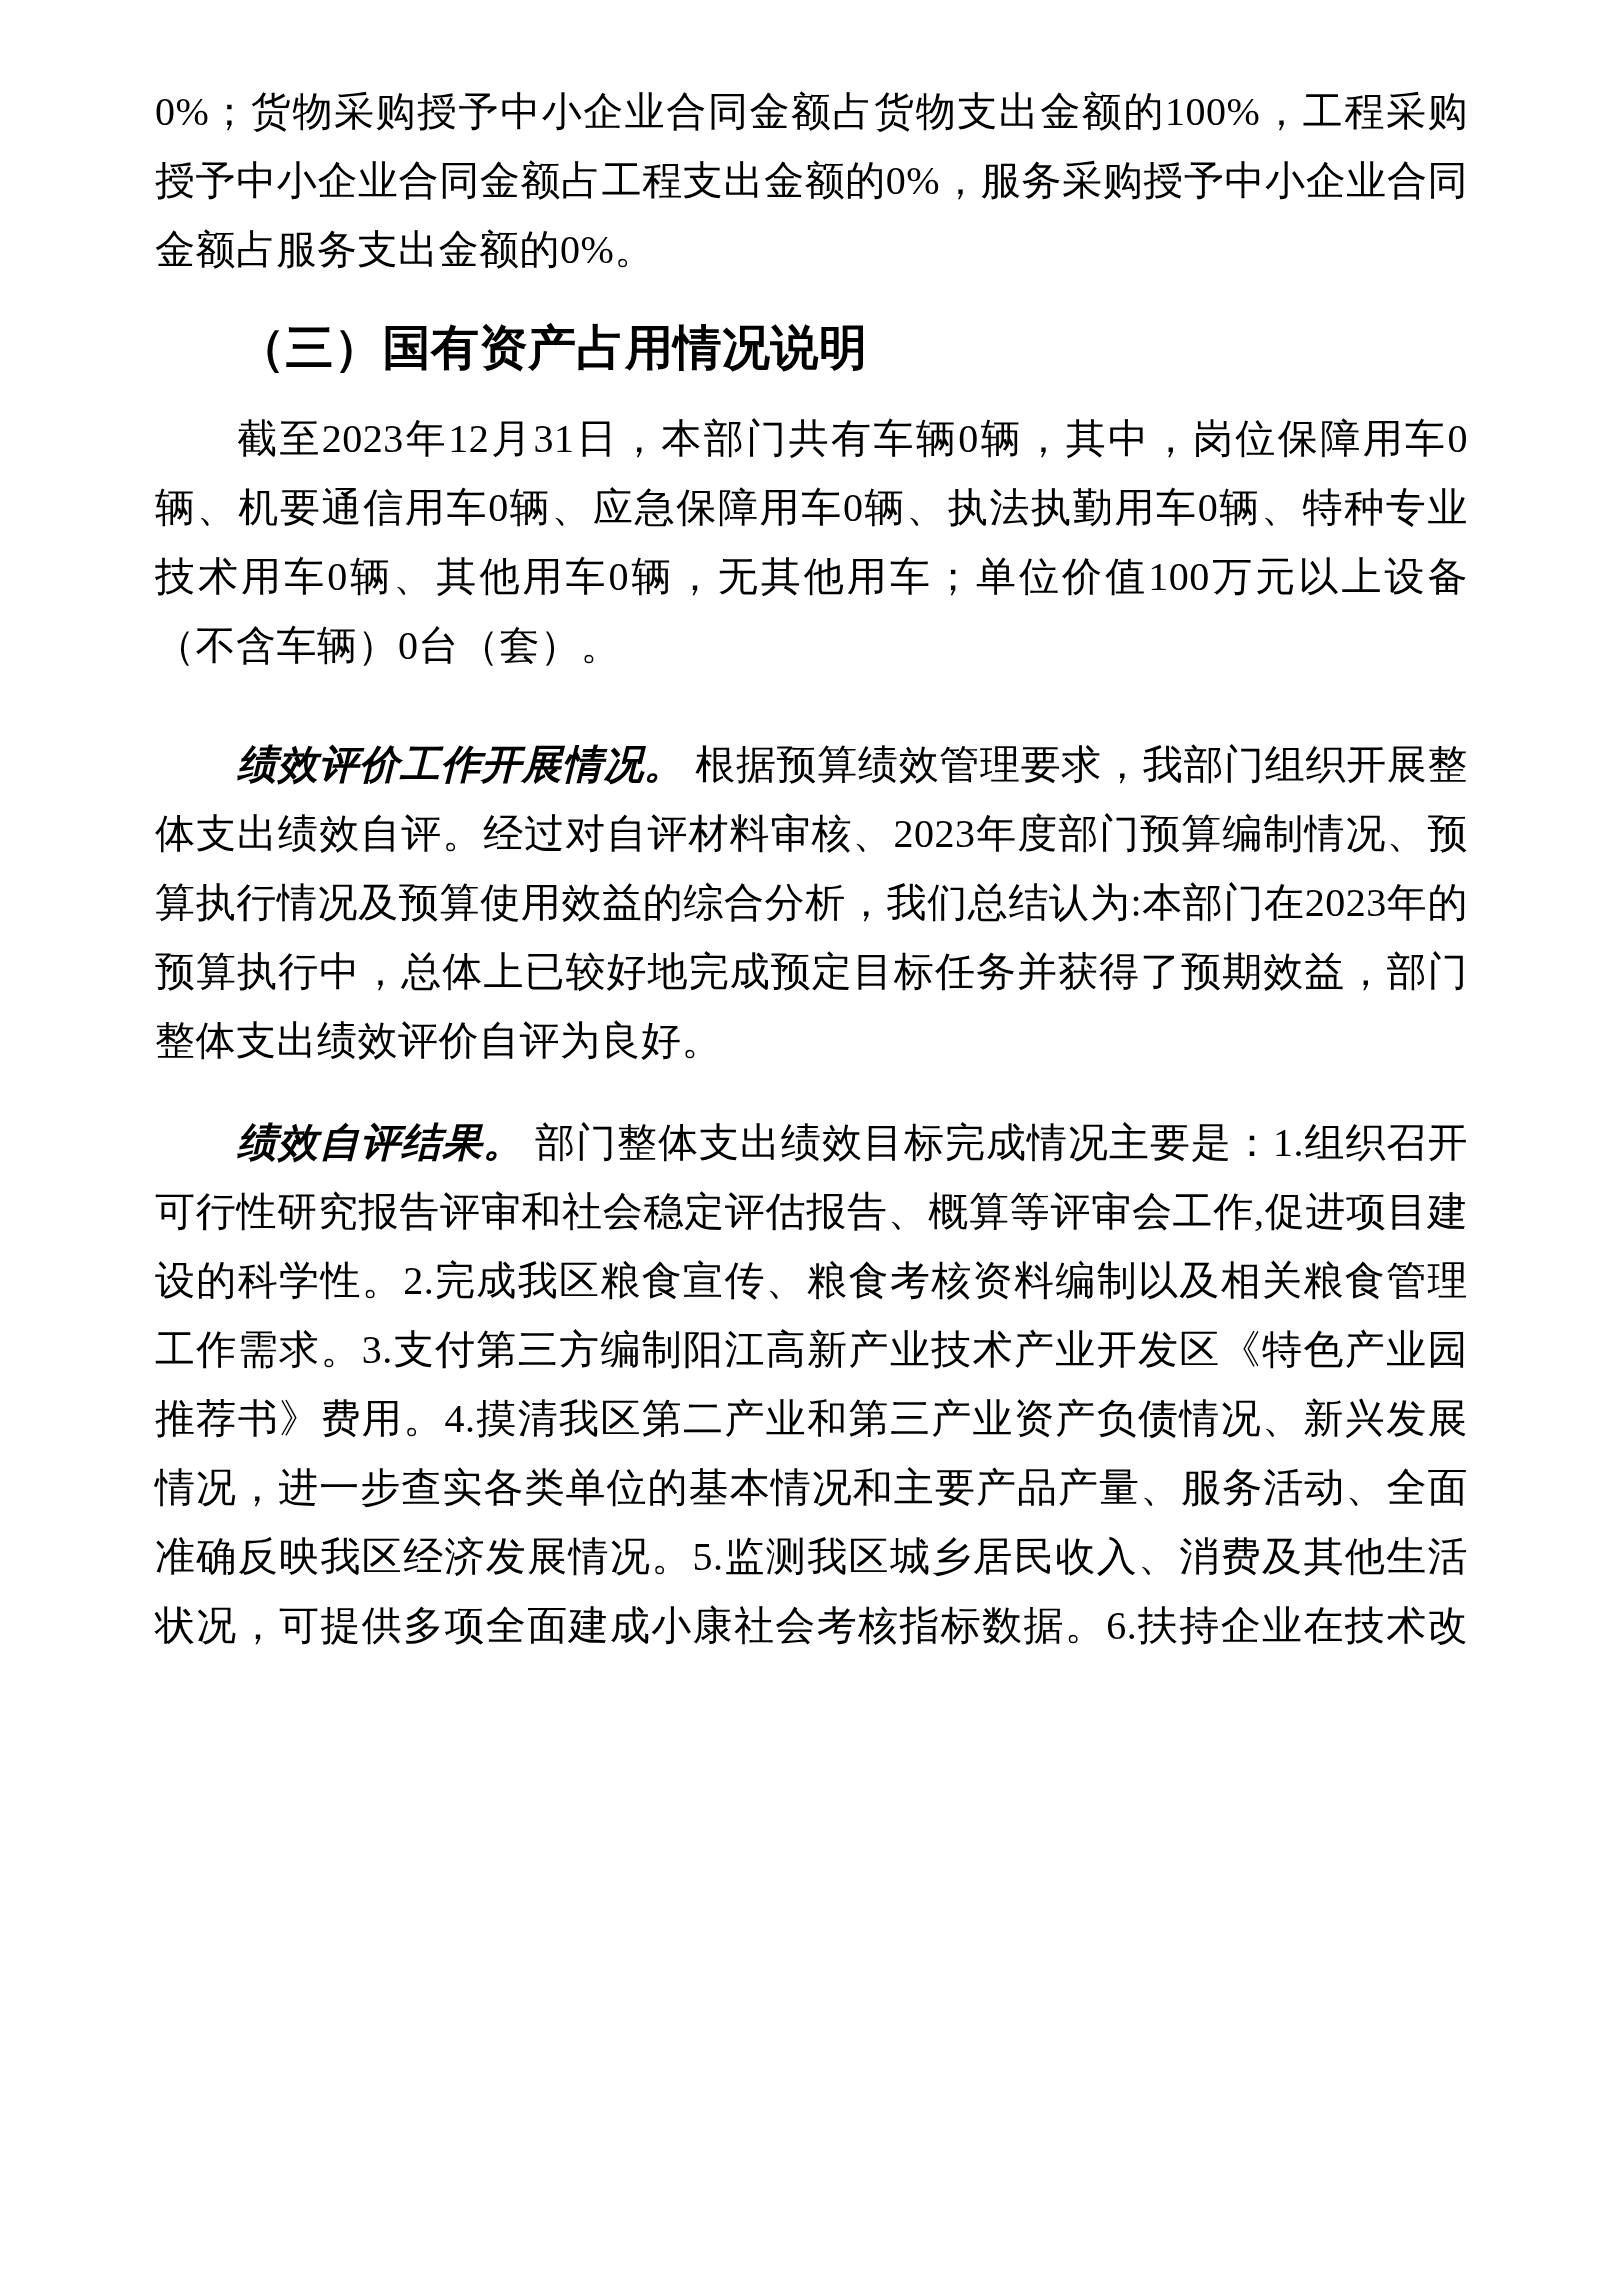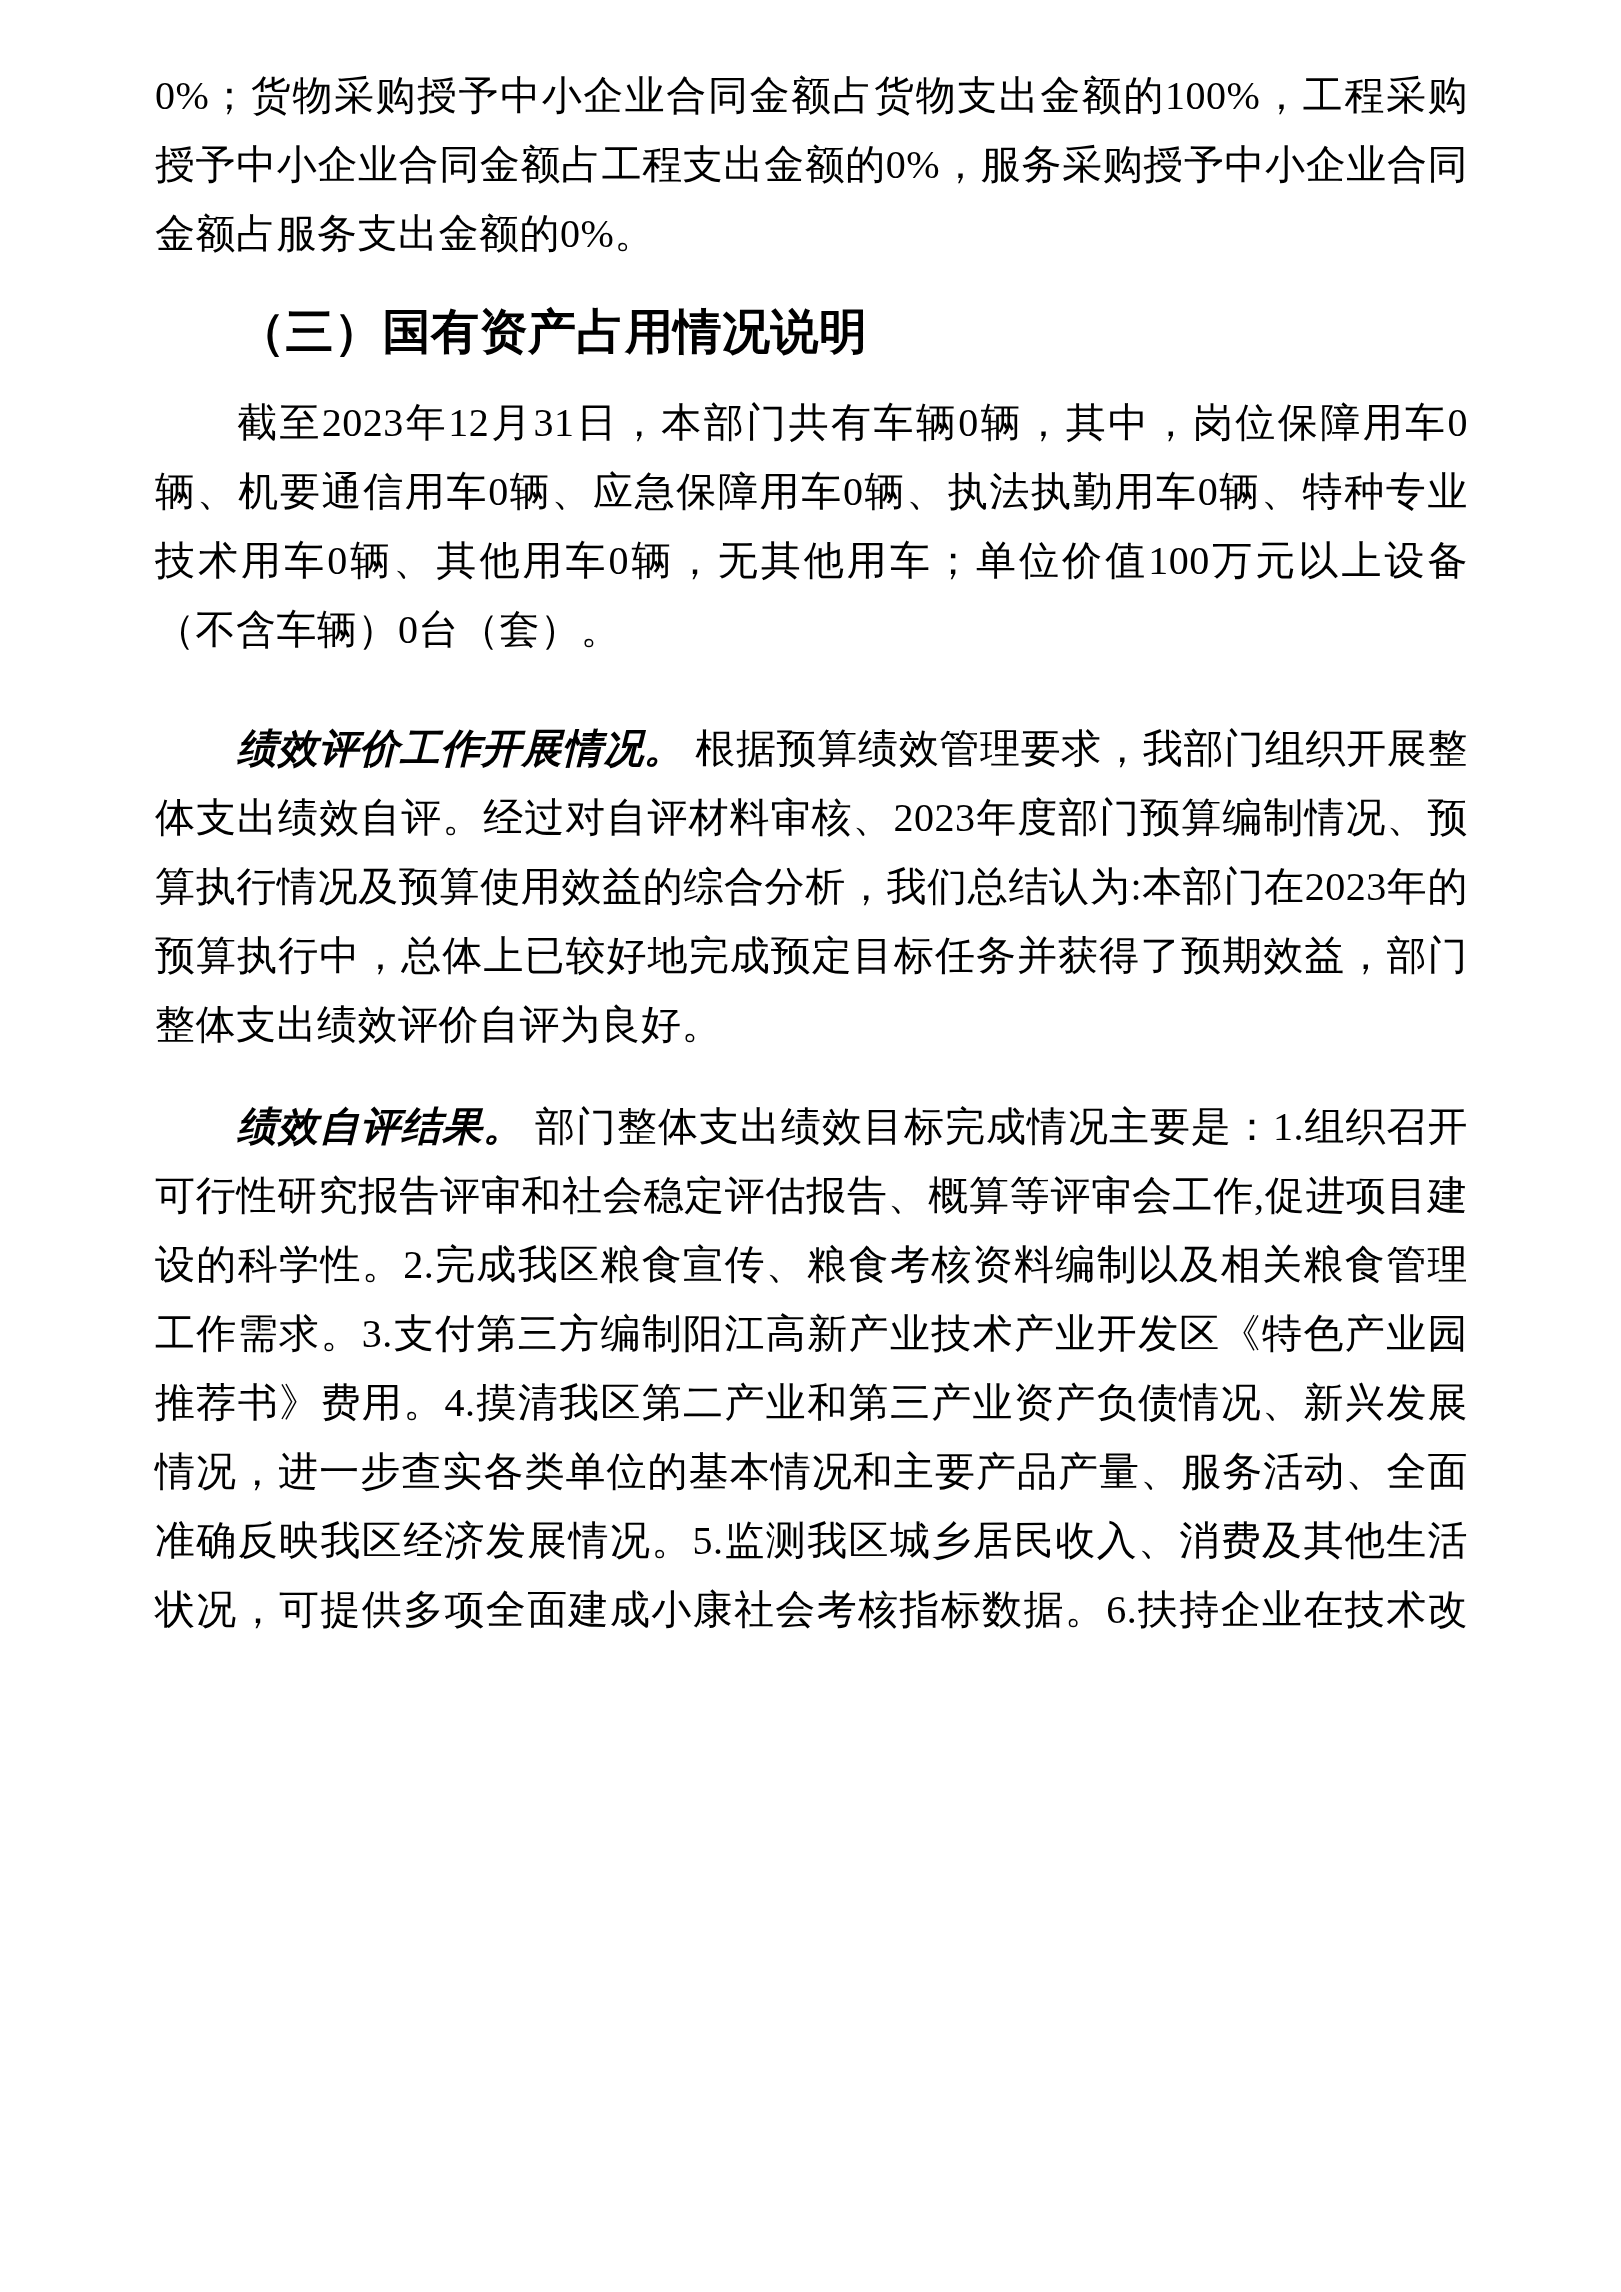--- a/index.html
+++ b/index.html
@@ -5,21 +5,21 @@
   html, body {
     margin: 0;
     padding: 0;
     background: #ffffff;
   }
   .page {
     position: relative;
     width: 1621px;
     height: 1640px;
     background: #ffffff;
-    margin: 0 auto;
+    margin: 16px auto;
     overflow: hidden;
     font-family: "Liberation Serif", "DejaVu Serif", serif;
     color: #000000;
   }
   .content {
     position: absolute;
     left: 155px;
     top: 61px;
     width: 1313px;
   }

